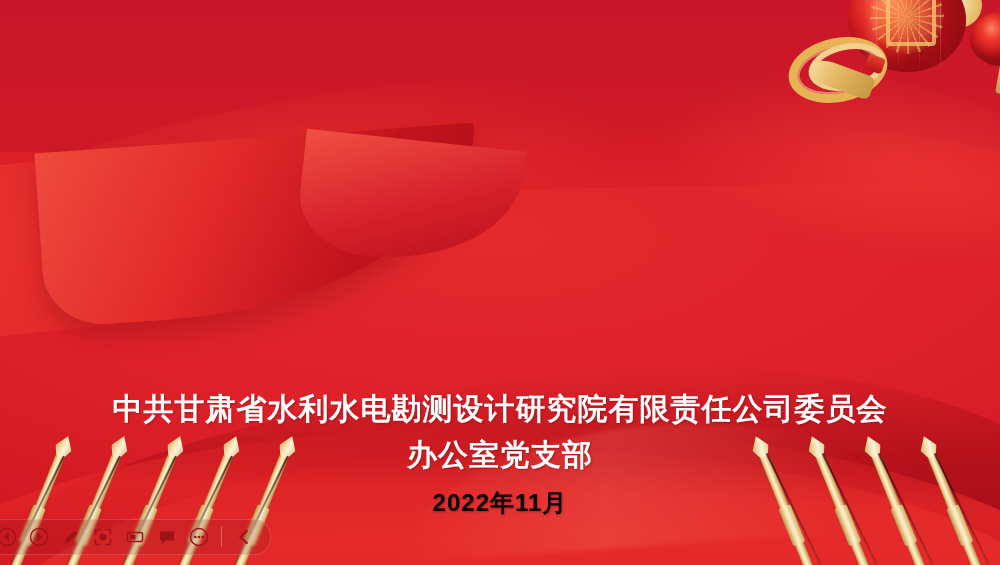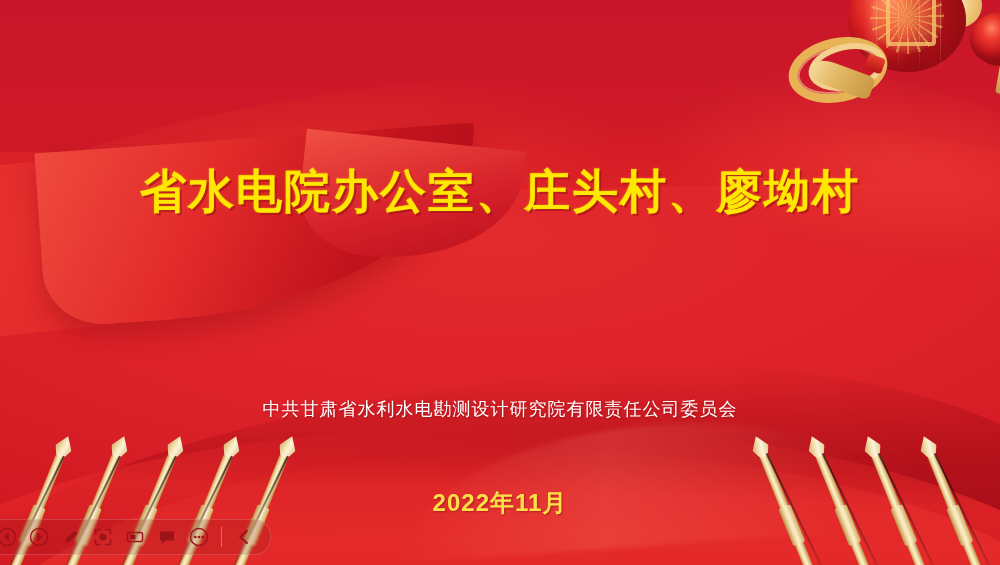--- a/index.html
+++ b/index.html
@@ -215,31 +215,31 @@
     white-space:nowrap;
     text-shadow:
       2px 2px 0 rgba(150,10,16,.55),
       0 0 2px rgba(255,232,0,.6);
   }
 
   .subtitle-block{
     position:absolute;left:0;right:0;top:386px;text-align:center;
   }
   .subtitle-line{
-    font-size:18px;
+    font-size:30px;
     line-height:46px;
-    font-weight:normal;
+    font-weight:bold;
     color:#ffffff;
     letter-spacing:1px;
     white-space:nowrap;
     text-shadow:1px 1px 2px rgba(120,6,12,.45);
   }
   .date-line{
     position:absolute;left:0;right:0;top:487px;text-align:center;
-    font-size:24px;font-weight:bold;color:#fde047;letter-spacing:1px;
+    font-size:24px;font-weight:bold;color:#000000;letter-spacing:1px;
     text-shadow:1px 1px 2px rgba(120,6,12,.45);
   }
 
   
   .toolbar{
     position:absolute;left:-26px;bottom:10px;
     height:34px;
     display:flex;align-items:center;
     padding:0 10px 0 16px;
     border-radius:17px;
@@ -354,25 +354,25 @@
       <div class="lantern-rib" style="left:78%"></div>
     </div>
     <div class="lantern-emblem"></div>
     <div class="lantern-ring"></div>
     <div class="lantern-ring2"></div>
     <div class="tassel-knot"></div>
     <div class="lantern-tassel"></div>
   </div>
 
   <div class="title-block">
-    <div class="title-line">省水电院办公室、庄头村、廖坳村</div>
   </div>
 
   <div class="subtitle-block">
     <div class="subtitle-line">中共甘肃省水利水电勘测设计研究院有限责任公司委员会</div>
+    <div class="subtitle-line">办公室党支部</div>
   </div>
 
   <div class="date-line">2022年11月</div>
 
   <div class="toolbar">
 
     <div class="tb-btn">
       <svg width="20" height="20" viewBox="0 0 20 20">
         <circle cx="10" cy="10" r="8.5" fill="none" stroke="#9e1219" stroke-width="1.4"></circle>
         <path d="M12 5.5 L6.5 10 L12 14.5 Z" fill="#9e1219"></path>

